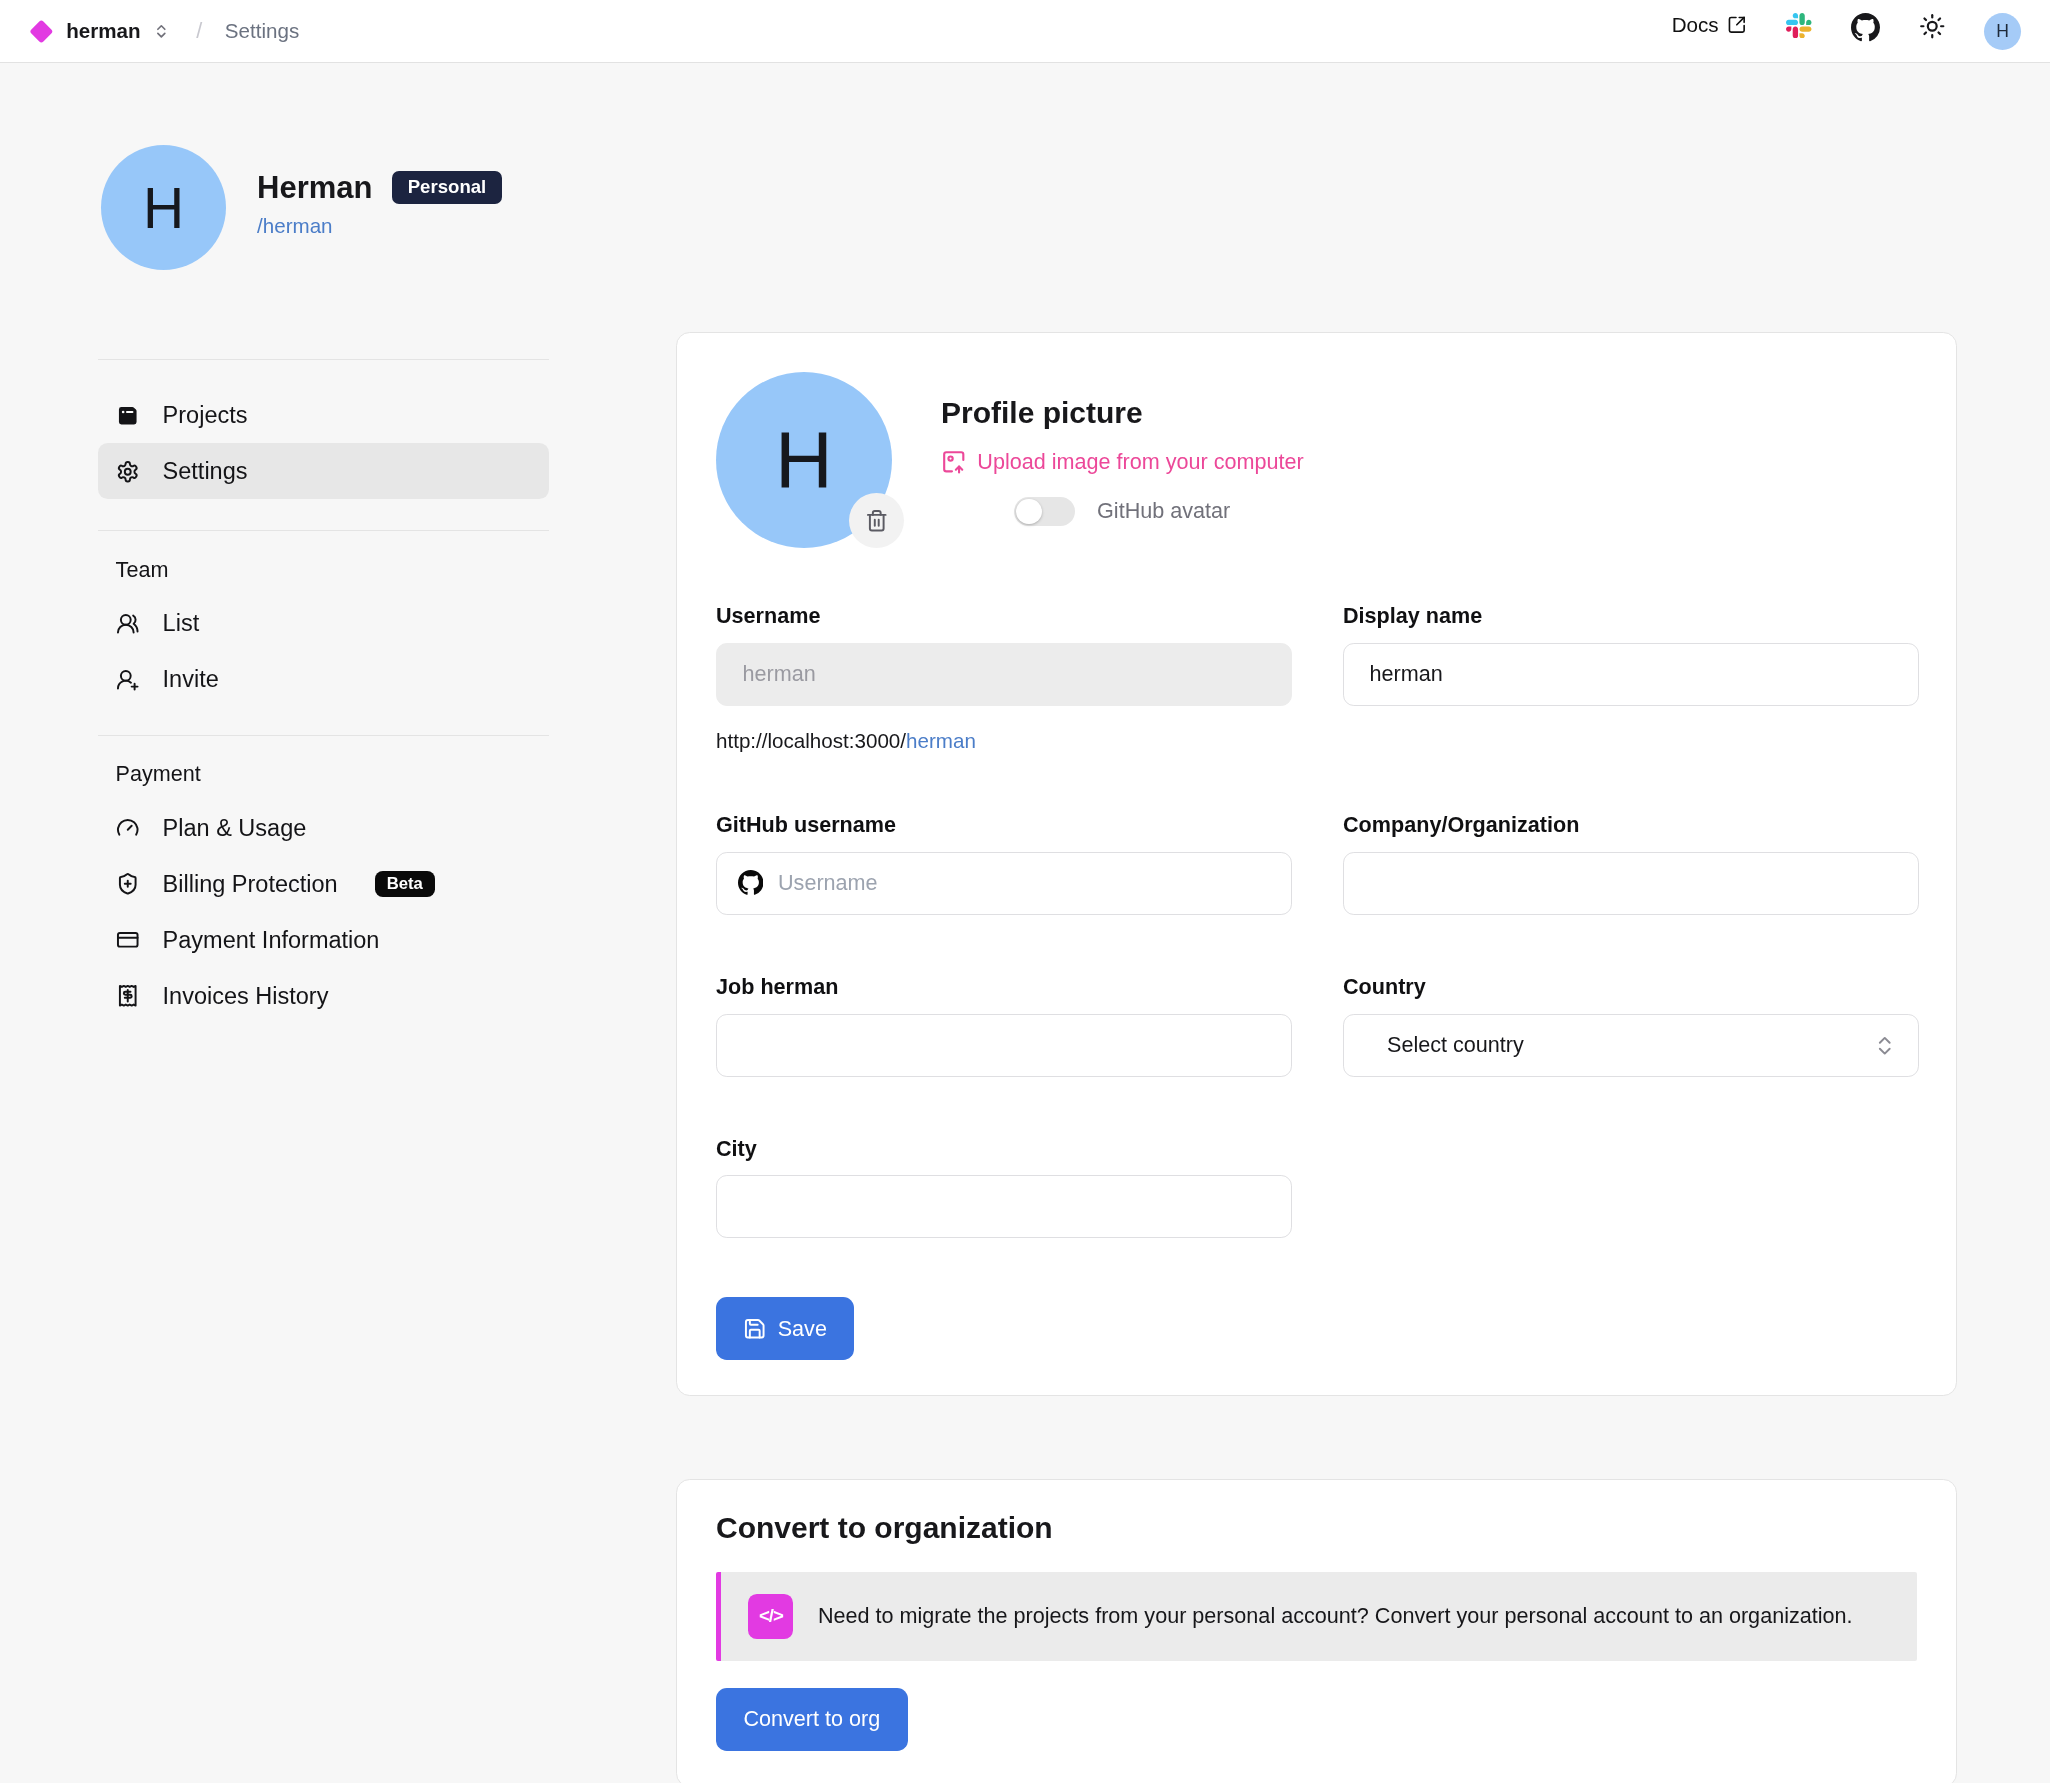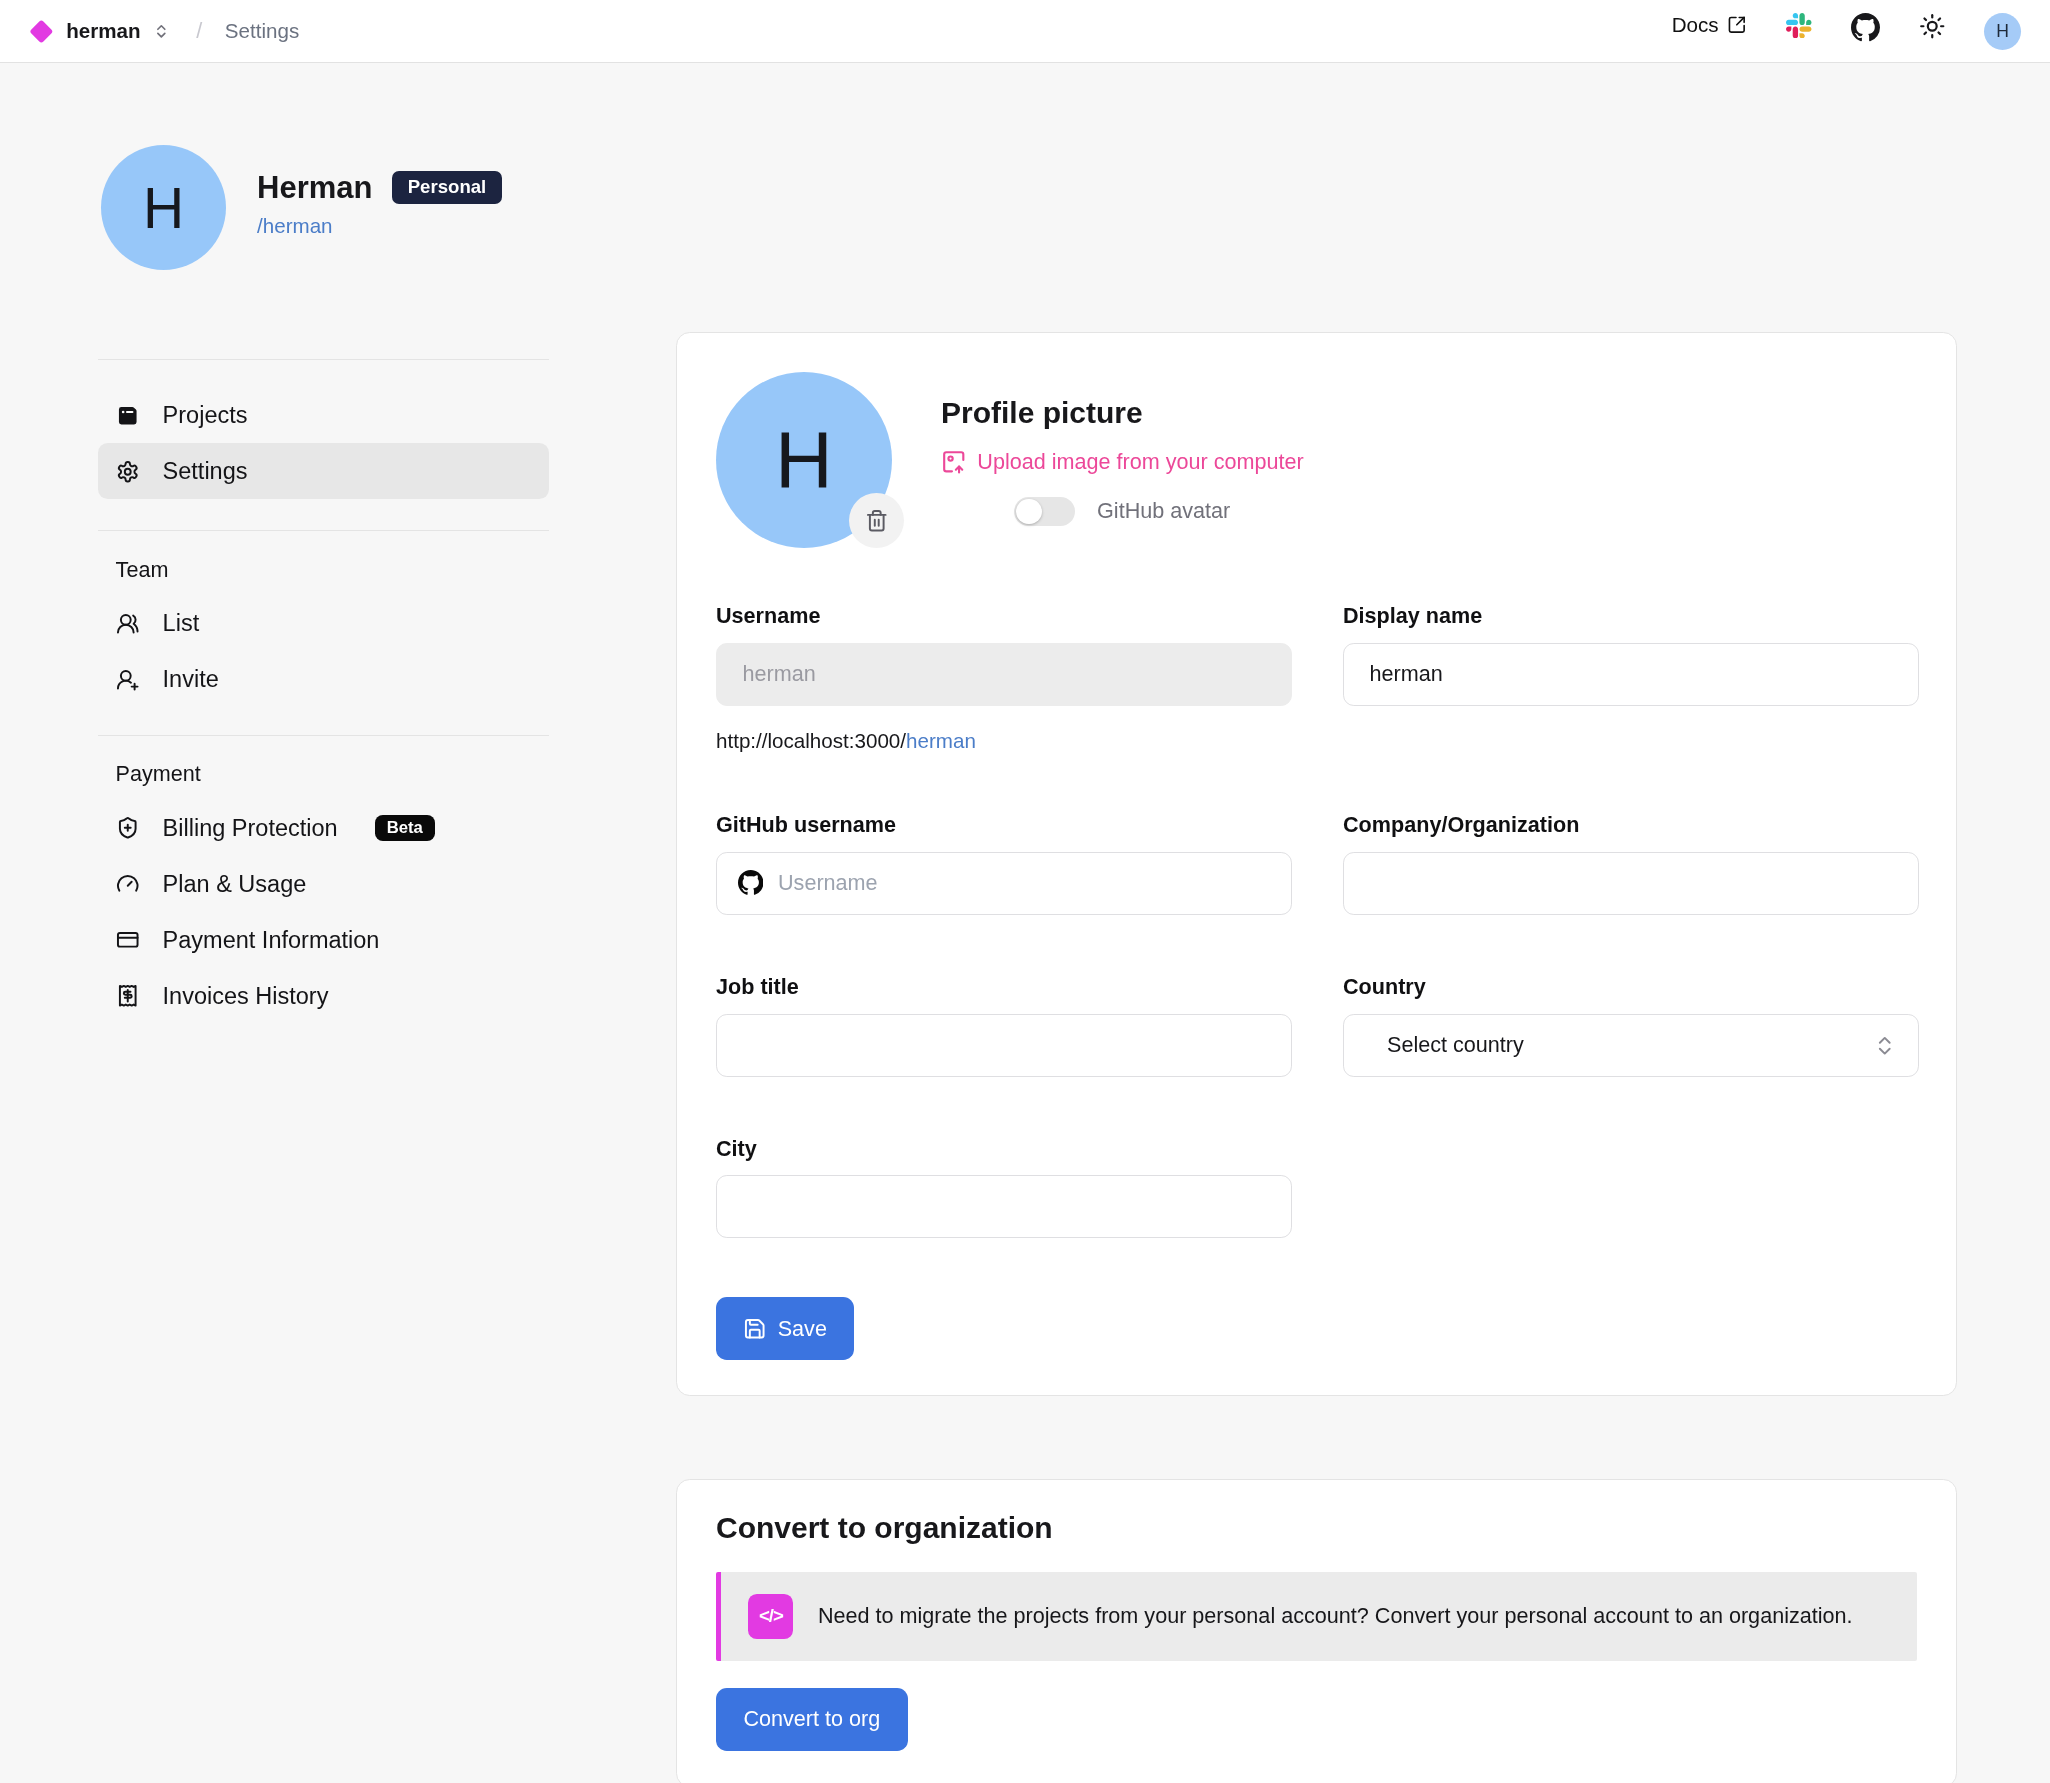--- a/index.html
+++ b/index.html
@@ -270,36 +270,36 @@
       <span>Invite</span>
     </div>
   </div>
 
   <hr class="sb-divider">
   <div class="sb-group">
     <div class="sb-section-title">Payment</div>
     <div class="sb-item">
       <span class="sb-icon">
         <svg width="23.5" height="23.5" viewBox="0 0 24 24" fill="none" stroke="currentColor" stroke-width="2" stroke-linecap="round" stroke-linejoin="round">
+            <path d="m12 14 4-4"></path>
+            <path d="M3.34 19a10 10 0 1 1 17.32 0"></path>
+          </svg>
+      </span>
+      <span>Plan &amp; Usage</span>
+    </div>
+    <div class="sb-item">
+      <span class="sb-icon">
+        <svg width="23.5" height="23.5" viewBox="0 0 24 24" fill="none" stroke="currentColor" stroke-width="2" stroke-linecap="round" stroke-linejoin="round">
             <path d="M20 13c0 5-3.5 7.5-7.66 8.95a1 1 0 0 1-.67-.01C7.5 20.5 4 18 4 13V6a1 1 0 0 1 1-1c2 0 4.5-1.2 6.24-2.72a1 1 0 0 1 1.52 0C14.5 3.8 17 5 19 5a1 1 0 0 1 1 1z"></path>
             <path d="M9 12h6"></path>
             <path d="M12 9v6"></path>
           </svg>
       </span>
       <span>Billing Protection</span>
       <span class="beta-badge">Beta</span>
-    </div>
-    <div class="sb-item">
-      <span class="sb-icon">
-        <svg width="23.5" height="23.5" viewBox="0 0 24 24" fill="none" stroke="currentColor" stroke-width="2" stroke-linecap="round" stroke-linejoin="round">
-            <path d="m12 14 4-4"></path>
-            <path d="M3.34 19a10 10 0 1 1 17.32 0"></path>
-          </svg>
-      </span>
-      <span>Plan &amp; Usage</span>
     </div>
     <div class="sb-item">
       <span class="sb-icon">
         <svg width="23.5" height="23.5" viewBox="0 0 24 24" fill="none" stroke="currentColor" stroke-width="2" stroke-linecap="round" stroke-linejoin="round">
             <rect width="20" height="14" x="2" y="5" rx="2"></rect>
             <line x1="2" x2="22" y1="10" y2="10"></line>
           </svg>
       </span>
       <span>Payment Information</span>
     </div>
@@ -379,21 +379,21 @@
       </div>
     </div>
     <div class="field">
       <label class="field-label">Company/Organization</label>
       <input class="input" style="">
     </div>
   </div>
 
   <div class="form-row">
     <div class="field">
-      <label class="field-label">Job title</label>
+      <label class="field-label">Job herman</label>
       <input class="input" style="">
     </div>
     <div class="field">
       <label class="field-label">Country</label>
       <div class="select">
         <span>Select country</span>
         <span class="select-chevrons">
           <svg width="23.5" height="23.5" viewBox="0 0 24 24" fill="none" stroke="currentColor" stroke-width="2" stroke-linecap="round" stroke-linejoin="round">
               <path d="m7 15 5 5 5-5"></path>
               <path d="m7 9 5-5 5 5"></path>

